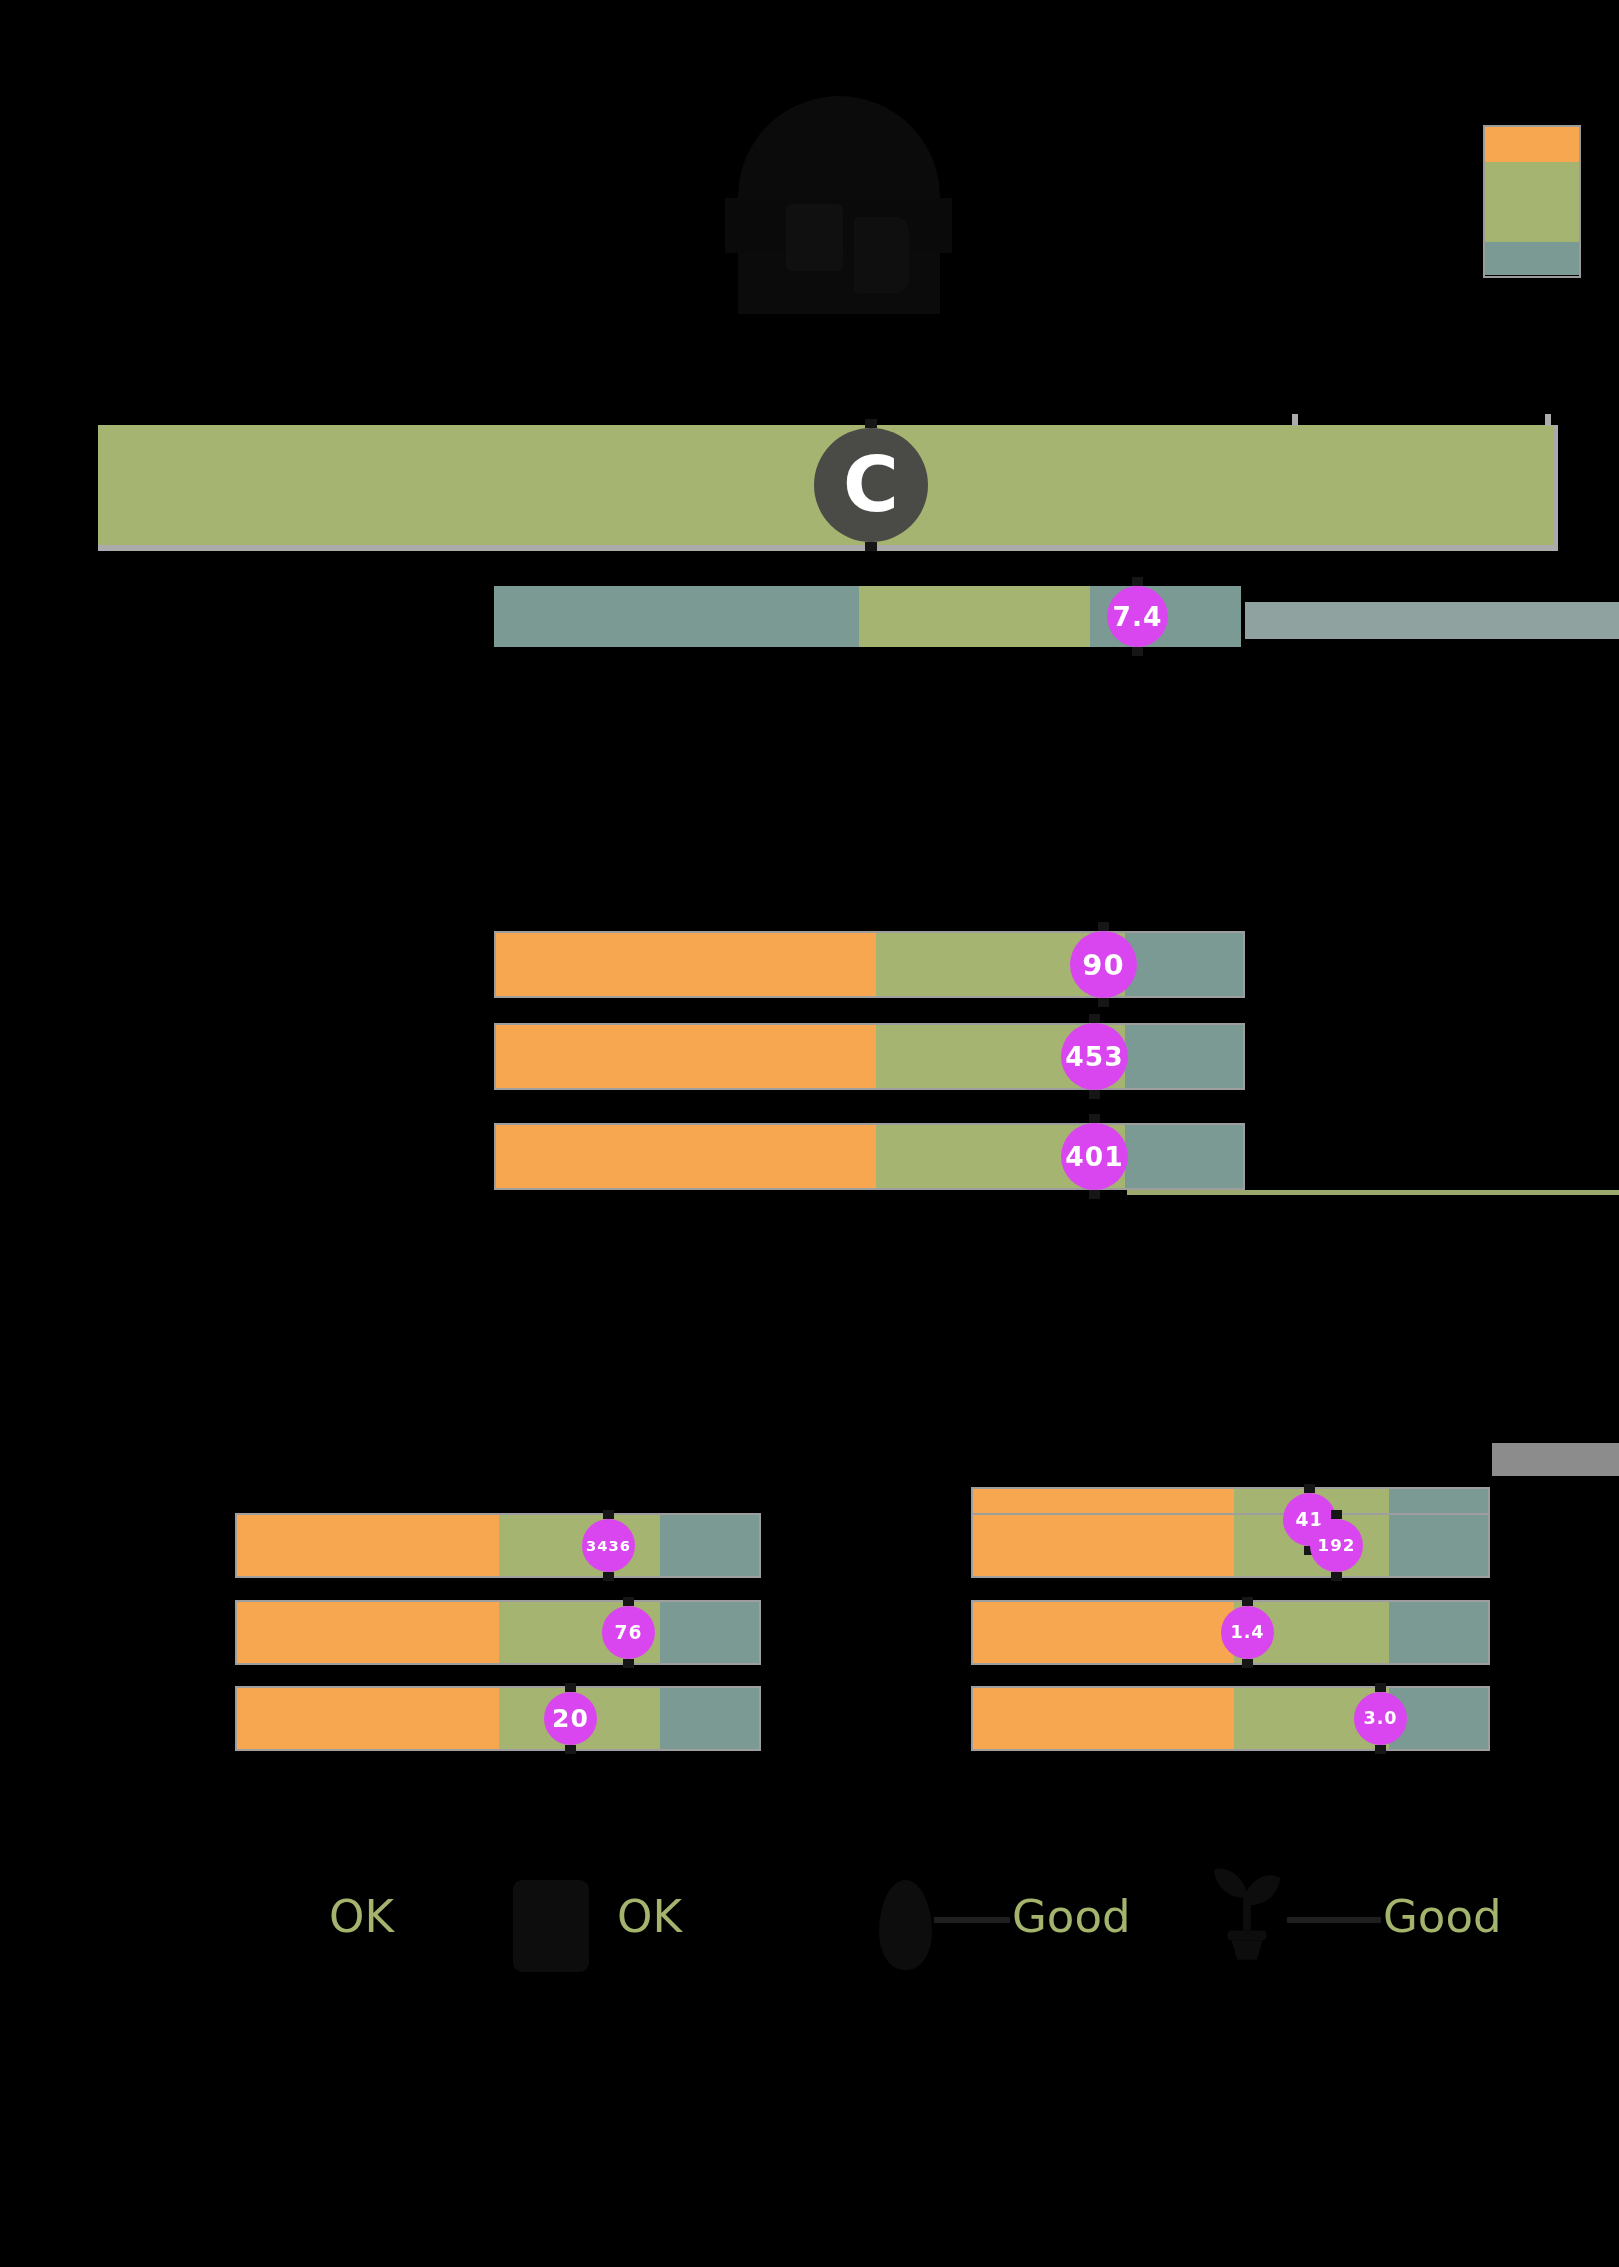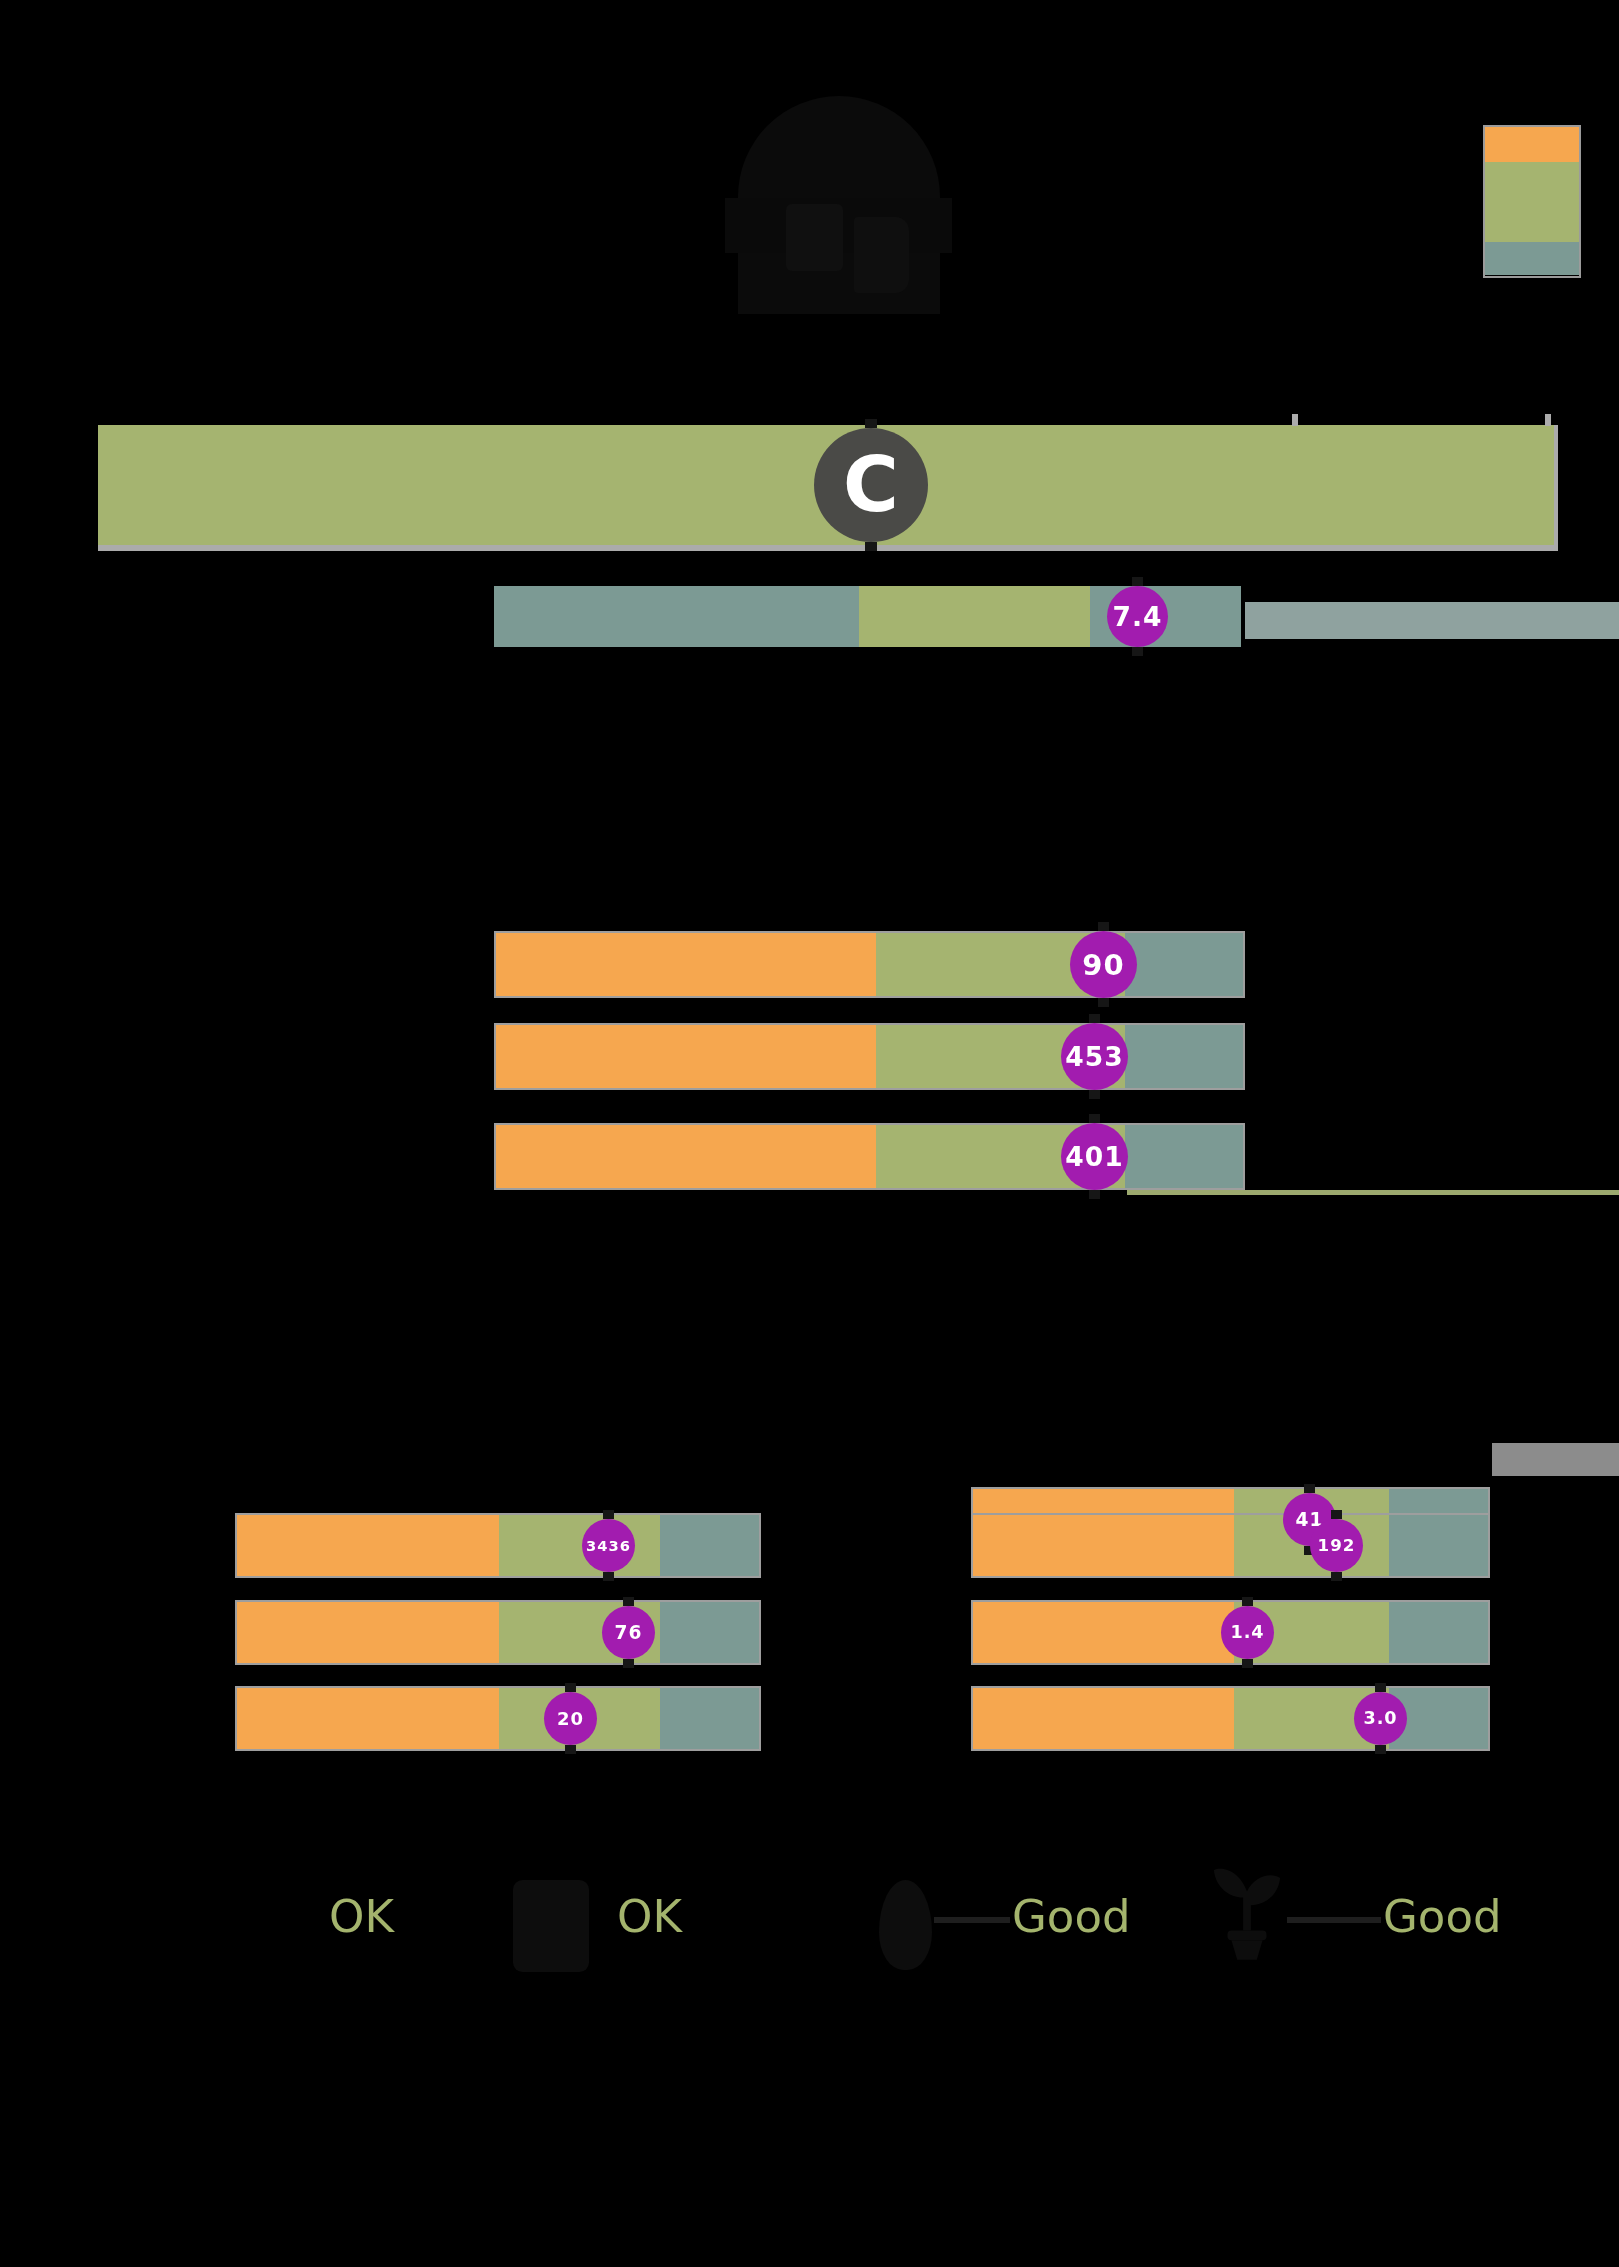--- a/index.html
+++ b/index.html
@@ -22,21 +22,21 @@
 
   
   .banner{position:absolute;}
   .banner-tick{position:absolute;width:5.9px;height:11.8px;background:#acacac;}
 
   
   .bar-row{position:absolute;display:flex;}
   .outlined{outline:2.9px solid #9e9e9e;}
   .outlined-thin{outline:2px solid #9e9e9e;}
   .seg{height:100%;}
-  .marker{position:absolute;border-radius:50%;background:#a21caf;color:#ffffff;
+  .marker{position:absolute;border-radius:50%;background:#d946ef;color:#ffffff;
           display:flex;align-items:center;justify-content:center;font-weight:bold;
           letter-spacing:1px;z-index:3;}
   .marker::before{content:"";position:absolute;top:-8.8px;left:calc(50% - 5.9px);width:11.8px;height:8.8px;background:#161616;}
   .marker::after{content:"";position:absolute;bottom:-8.8px;left:calc(50% - 5.9px);width:11.8px;height:8.8px;background:#161616;}
   .banner-marker{background:#4a4a47;letter-spacing:0;}
   .ext-strip{position:absolute;}
 
   
   .legend-label{position:absolute;font-weight:normal;font-size:45px;color:#a4b46d;line-height:1.1;}
   .legend-icon{position:absolute;}
@@ -126,21 +126,21 @@
     <div class="seg" style="width:99px;background:#7C9A94"></div>
     <div class="marker" style="left:365px;top:3.9px;width:53px;height:53px;font-size:18.6px">
       <span>76</span>
     </div>
   </div>
 
   <div class="bar-row outlined-thin" style="left:237px;top:1688px;height:61px">
     <div class="seg" style="width:262px;background:#F6A74F"></div>
     <div class="seg" style="width:161px;background:#A5B470"></div>
     <div class="seg" style="width:99px;background:#7C9A94"></div>
-    <div class="marker" style="left:307px;top:3.9px;width:53px;height:53px;font-size:18px">
+    <div class="marker" style="left:307px;top:3.9px;width:53px;height:53px;font-size:25px">
       <span>20</span>
     </div>
   </div>
 
   <div class="bar-row outlined-thin" style="left:973px;top:1489px;height:68px">
     <div class="seg" style="width:261px;background:#F6A74F"></div>
     <div class="seg" style="width:155px;background:#A5B470"></div>
     <div class="seg" style="width:99px;background:#7C9A94"></div>
     <div class="marker" style="left:310px;top:3.9px;width:53px;height:53px;font-size:18.6px">
       <span>41</span>

